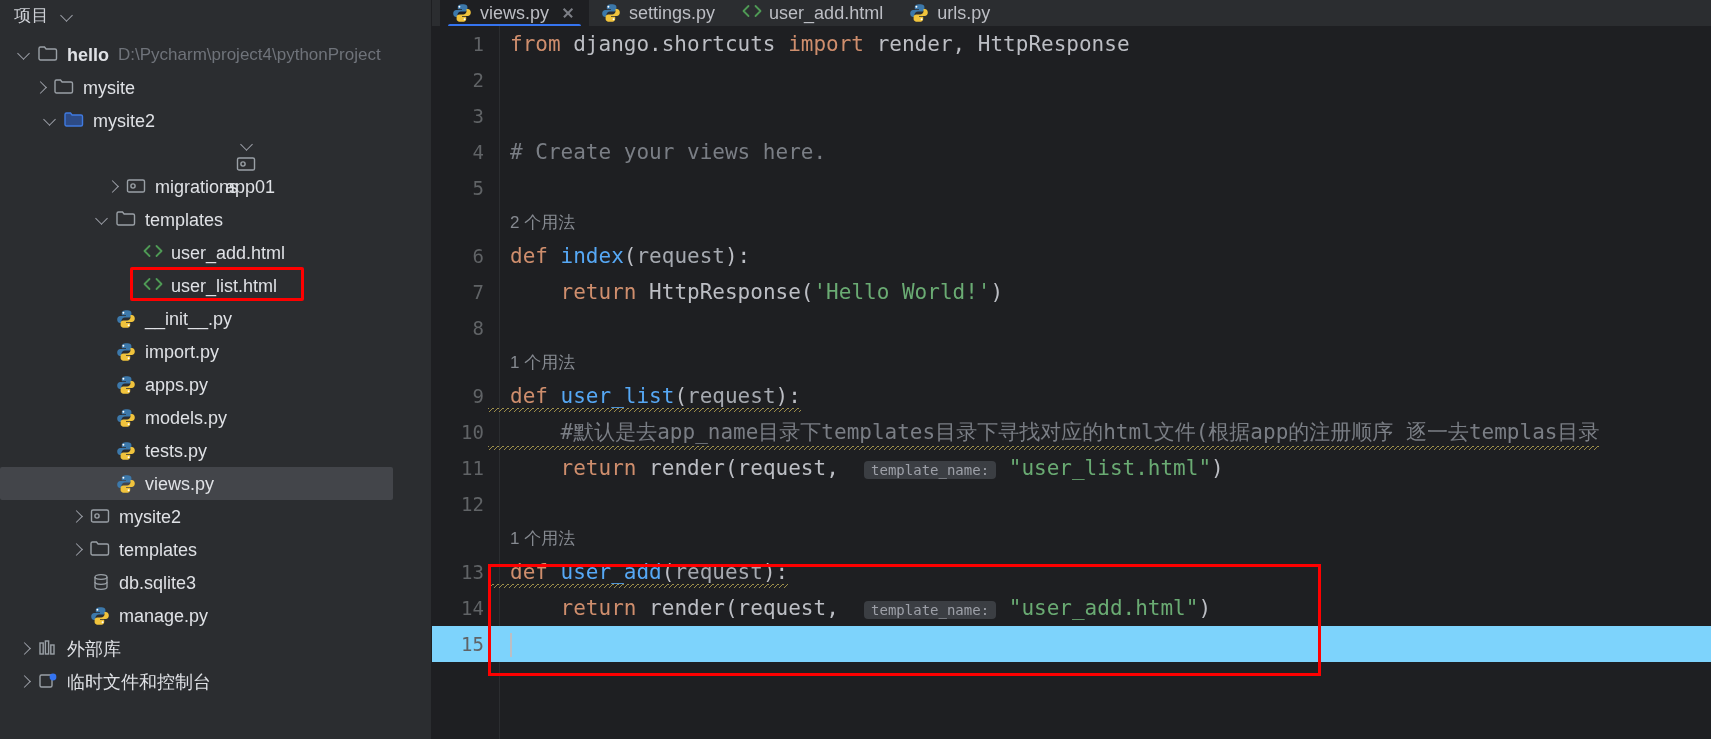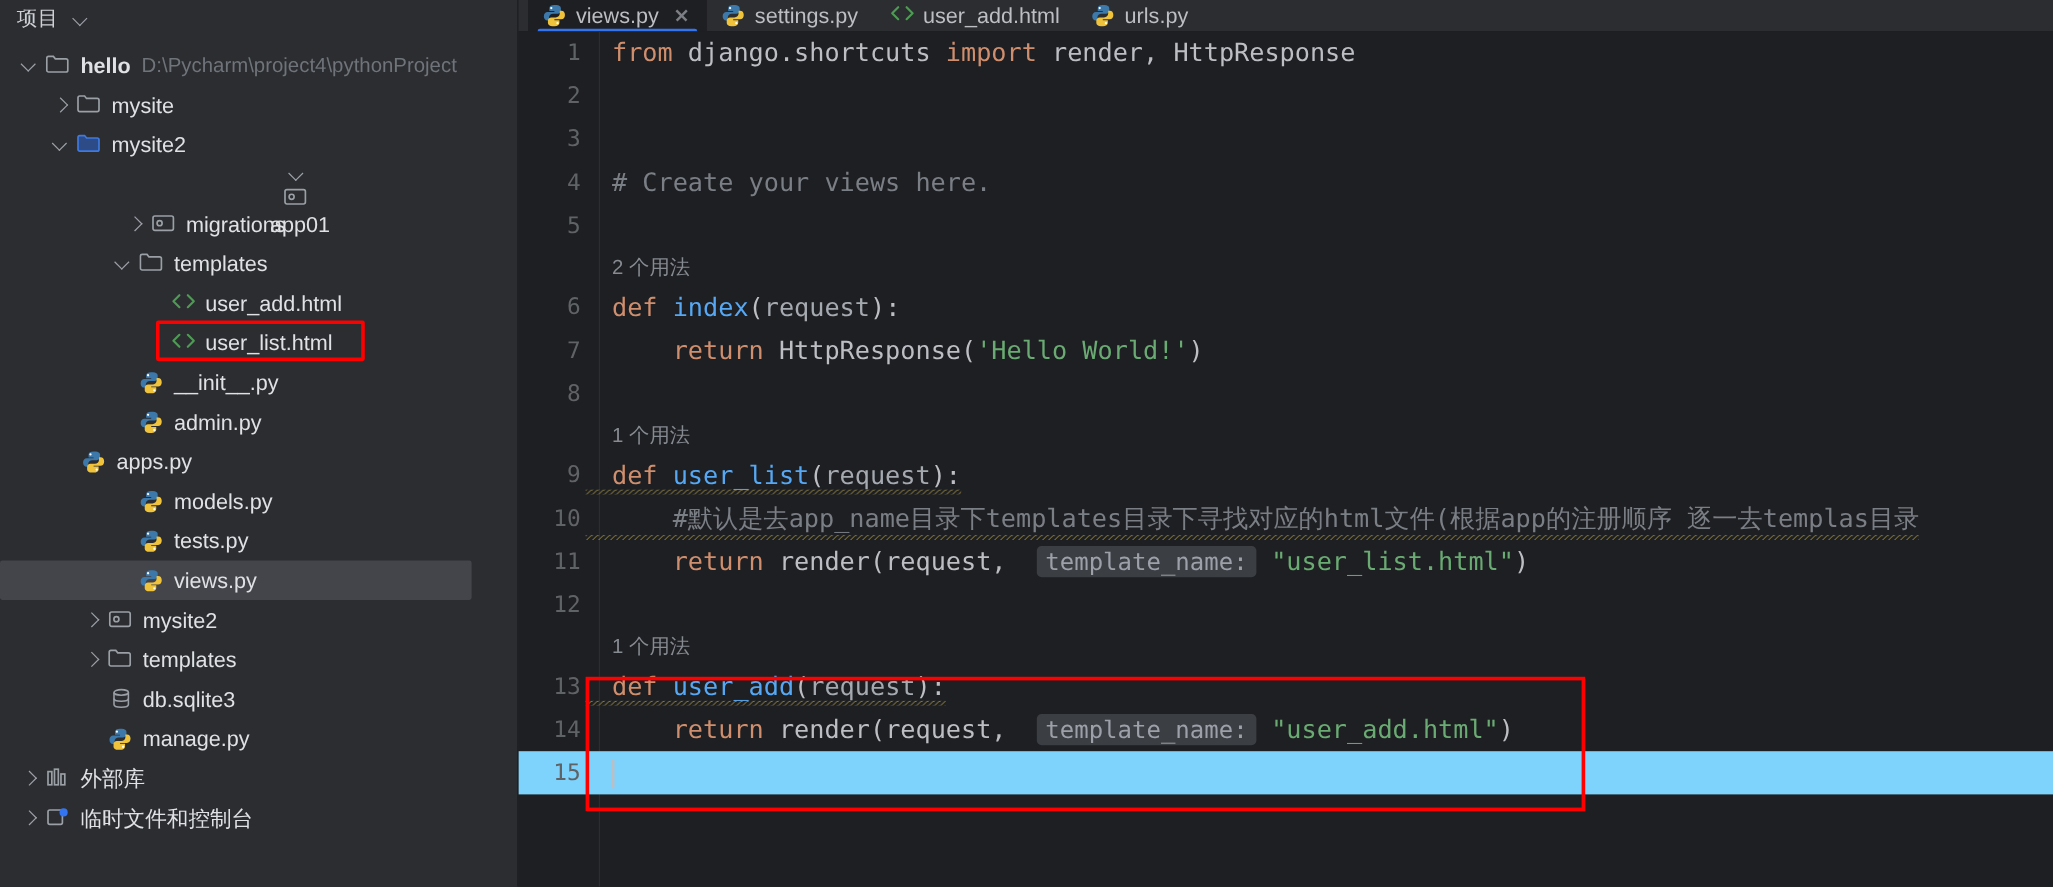--- a/index.html
+++ b/index.html
@@ -133,21 +133,21 @@
   .kw     { color: #cf8e6d; }
   .fn     { color: #56a8f5; }
   .param  { color: #a5a9b0; }
   .plain  { color: #bcbec4; }
   .str    { color: #6aab73; }
   .cmt    { color: #7a7e85; }
   .punct  { color: #bcbec4; }
 
   .inlay {
     background: #3b3e43; color: #9da0a8;
-    border-radius: 4px; padding: 1px 7px; font-size: 20px;
+    border-radius: 4px; padding: 1px 7px; font-size: 14px;
     font-family: "DejaVu Sans Mono", monospace;
   }
 
   .wavy {
     position: relative;
   }
   .wavy::after{
     content:"";
     position:absolute; left:0; right:0; bottom:-4px; height:4px;
     background-image: repeating-linear-gradient(135deg,#9e8f4a 0 1px,transparent 1px 3px);
@@ -180,21 +180,21 @@
 
     <div class="tree" id="tree">
         <div class="node" style="padding-left: 16px;">
           <span class="arrow down"></span>
           <span class="ico ico-folder-icon"><svg width="20" height="18" viewBox="0 0 20 18">
               <path d="M1 3.5A1.5 1.5 0 0 1 2.5 2h4l1.6 2H17a1.5 1.5 0 0 1 1.5 1.5v8A1.5 1.5 0 0 1 17 15H2.5A1.5 1.5 0 0 1 1 13.5z" fill="none" stroke="#9aa0a6" stroke-width="1.4"></path>
             </svg></span>
           <span class="label bold">hello</span>
           <span class="path">D:\Pycharm\project4\pythonProject</span>
         </div>
-        <div class="node" style="padding-left: 42px;">
+        <div class="node" style="padding-left: 32px;">
           <span class="arrow right"></span>
           <span class="ico ico-folder-icon"><svg width="20" height="18" viewBox="0 0 20 18">
               <path d="M1 3.5A1.5 1.5 0 0 1 2.5 2h4l1.6 2H17a1.5 1.5 0 0 1 1.5 1.5v8A1.5 1.5 0 0 1 17 15H2.5A1.5 1.5 0 0 1 1 13.5z" fill="none" stroke="#9aa0a6" stroke-width="1.4"></path>
             </svg></span>
           <span class="label">mysite</span>
         </div>
         <div class="node" style="padding-left: 42px;">
           <span class="arrow down"></span>
           <span class="ico ico-folder-blue-icon"><svg width="20" height="18" viewBox="0 0 20 18">
               <path d="M1 3.5A1.5 1.5 0 0 1 2.5 2h4l1.6 2H17a1.5 1.5 0 0 1 1.5 1.5v8A1.5 1.5 0 0 1 17 15H2.5A1.5 1.5 0 0 1 1 13.5z" fill="#2d4b86" stroke="#3f7ae0" stroke-width="1.4"></path>
@@ -249,23 +249,23 @@
           <span class="label">__init__.py</span>
         </div>
         <div class="node" style="padding-left: 94px;">
           <span class="arrow"></span>
           <span class="ico ico-python-icon"><svg width="20" height="20" viewBox="0 0 20 20">
               <path d="M9.8 1.2c-2.3 0-4 1-4 2.6v2.4h4.2v.7H4.3c-1.8 0-3.1 1.4-3.1 3.6s1.2 3.5 3 3.5h1.3v-2.3c0-1.9 1.5-3.2 3.5-3.2h3.6c1.6 0 2.8-1.2 2.8-2.6V3.8c0-1.5-1.6-2.6-3.8-2.6z" fill="#3c78aa"></path>
               <circle cx="7.4" cy="3.7" r=".95" fill="#fff"></circle>
               <path d="M10.2 18.8c2.3 0 4-1 4-2.6v-2.4H10v-.7h5.7c1.8 0 3.1-1.4 3.1-3.6s-1.2-3.5-3-3.5h-1.3v2.3c0 1.9-1.5 3.2-3.5 3.2H7.4c-1.6 0-2.8 1.2-2.8 2.6v2.1c0 1.5 1.6 2.6 3.8 2.6z" fill="#f0c33c"></path>
               <circle cx="12.6" cy="16.3" r=".95" fill="#fff"></circle>
             </svg></span>
-          <span class="label">admin.py</span>
-        </div>
-        <div class="node" style="padding-left: 46px;">
+          <span class="label">import.py</span>
+        </div>
+        <div class="node" style="padding-left: 94px;">
           <span class="arrow"></span>
           <span class="ico ico-python-icon"><svg width="20" height="20" viewBox="0 0 20 20">
               <path d="M9.8 1.2c-2.3 0-4 1-4 2.6v2.4h4.2v.7H4.3c-1.8 0-3.1 1.4-3.1 3.6s1.2 3.5 3 3.5h1.3v-2.3c0-1.9 1.5-3.2 3.5-3.2h3.6c1.6 0 2.8-1.2 2.8-2.6V3.8c0-1.5-1.6-2.6-3.8-2.6z" fill="#3c78aa"></path>
               <circle cx="7.4" cy="3.7" r=".95" fill="#fff"></circle>
               <path d="M10.2 18.8c2.3 0 4-1 4-2.6v-2.4H10v-.7h5.7c1.8 0 3.1-1.4 3.1-3.6s-1.2-3.5-3-3.5h-1.3v2.3c0 1.9-1.5 3.2-3.5 3.2H7.4c-1.6 0-2.8 1.2-2.8 2.6v2.1c0 1.5 1.6 2.6 3.8 2.6z" fill="#f0c33c"></path>
               <circle cx="12.6" cy="16.3" r=".95" fill="#fff"></circle>
             </svg></span>
           <span class="label">apps.py</span>
         </div>
         <div class="node" style="padding-left: 94px;">

